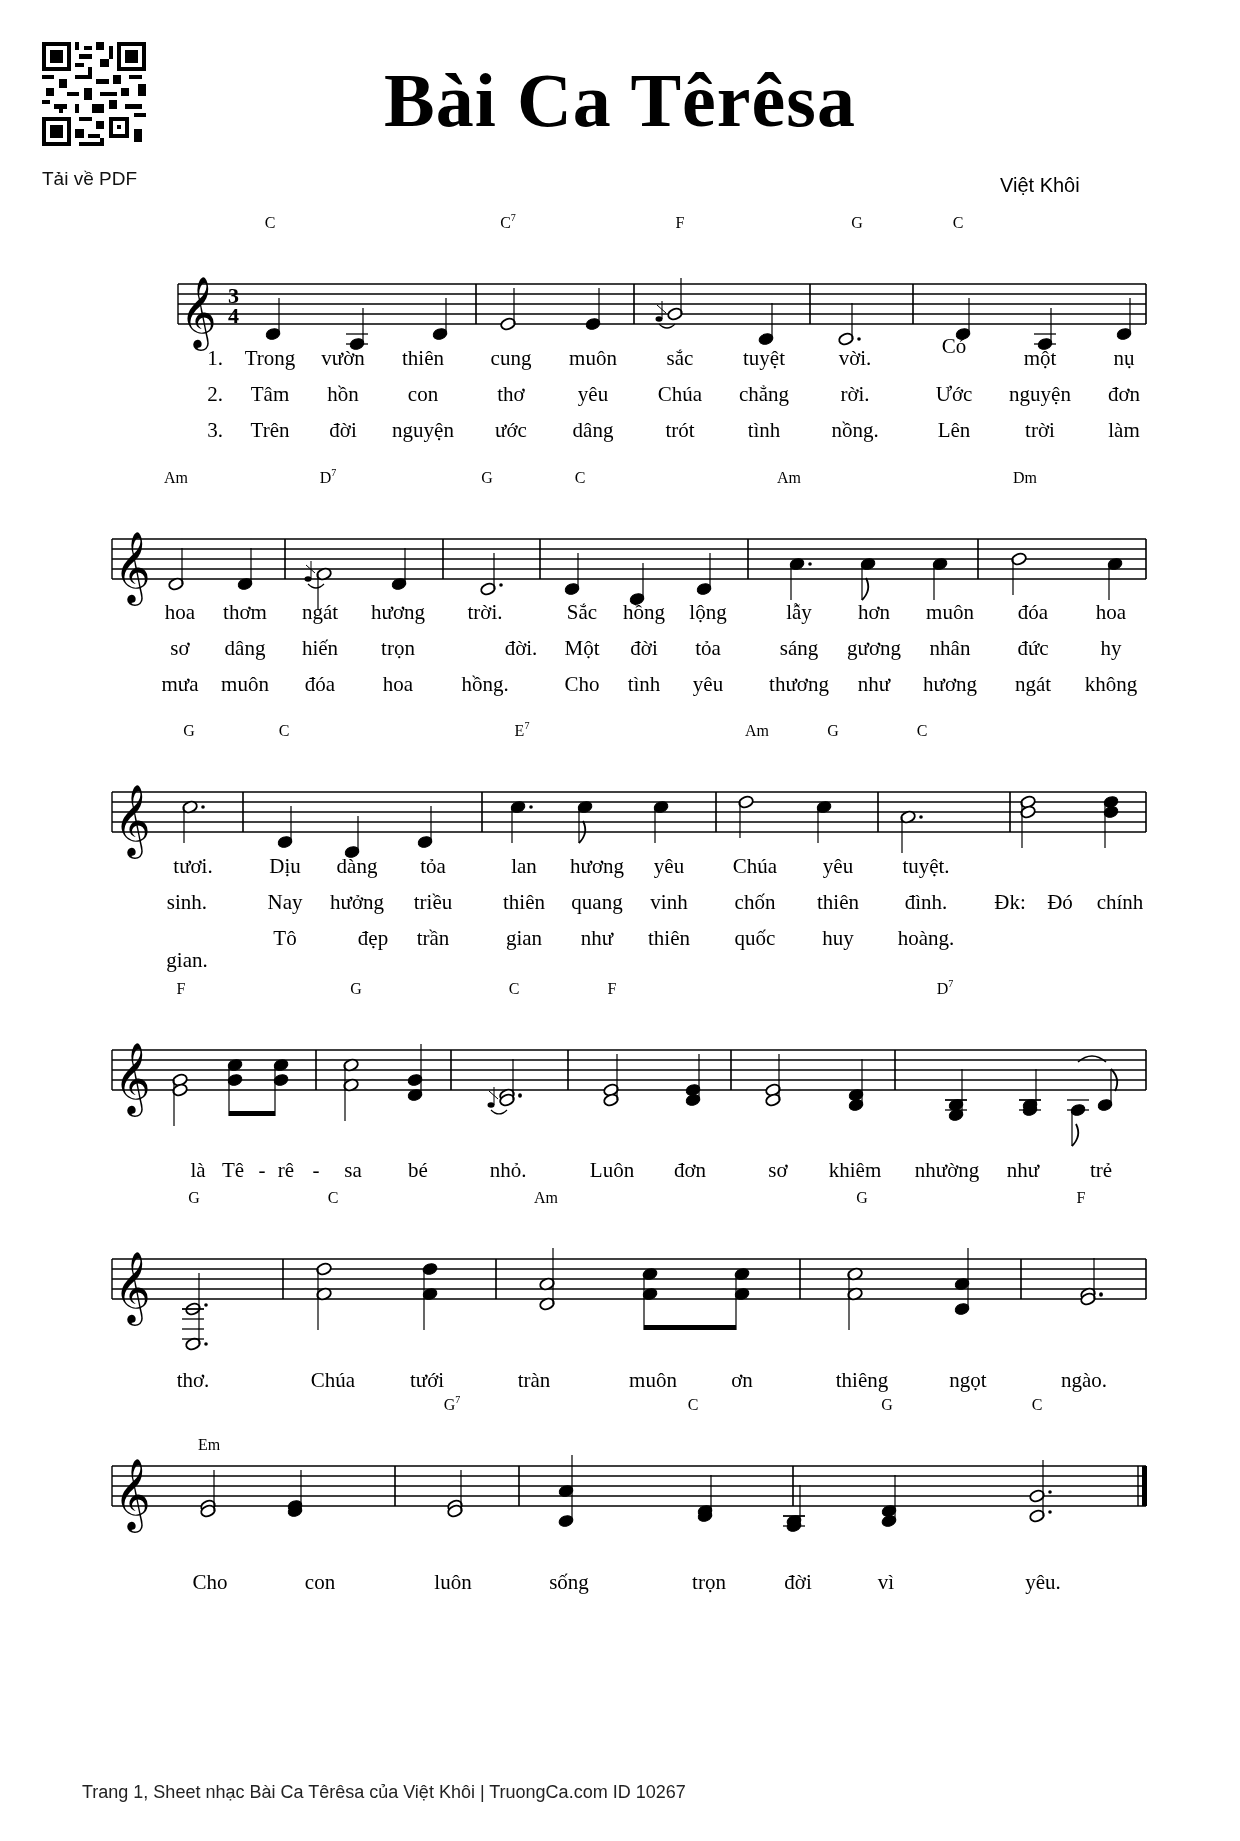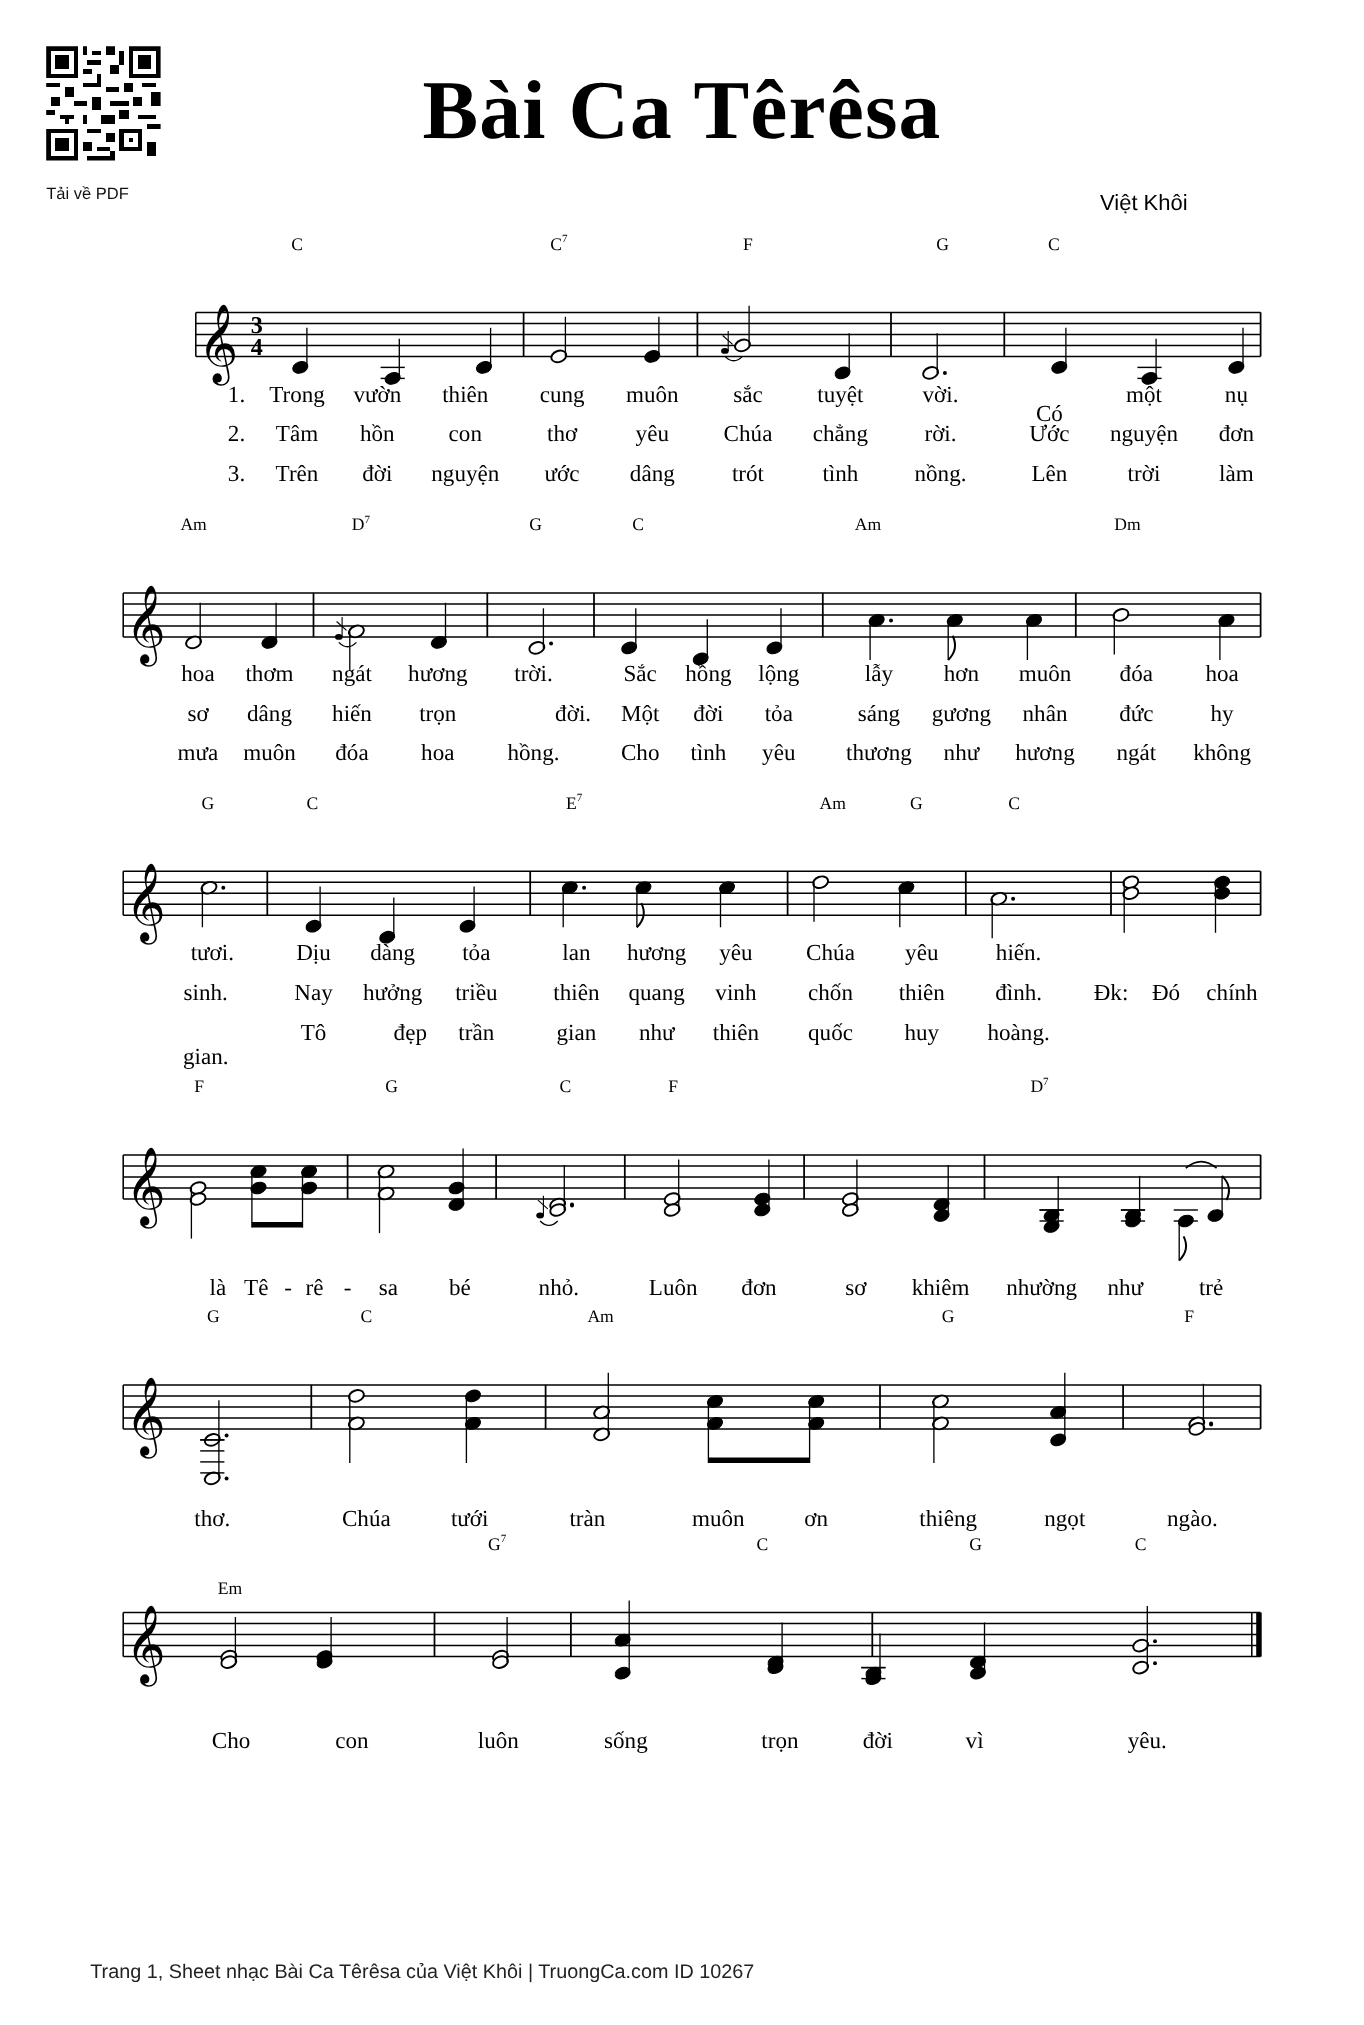--- a/index.html
+++ b/index.html
@@ -1,18 +1,18 @@
 <!DOCTYPE html>
 <html><head>
 <meta charset="utf-8">
 <style>
   html, body { margin:0; padding:0; background:#ffffff; }
   body { width:1240px; height:1841px; position:relative; overflow:hidden; font-family:"Liberation Serif", serif; color:#000; }
   .qr { position:absolute; left:42px; top:42px; width:104px; height:104px; }
-  .qr-label { position:absolute; left:42px; top:168px; font-family:"Liberation Sans", sans-serif; font-size:15px; color:#111; }
+  .qr-label { position:absolute; left:42px; top:168px; font-family:"Liberation Sans", sans-serif; font-size:19px; color:#111; }
   .title { position:absolute; left:0; width:1240px; top:62px; text-align:center; font-family:"Liberation Serif", serif; font-weight:bold; font-size:76px; letter-spacing:1px; line-height:1; }
   .composer { position:absolute; left:1000px; top:174px; font-family:"Liberation Sans", sans-serif; font-size:20px; }
   .chord { position:absolute; font-family:"Liberation Serif", serif; font-size:16px; transform:translateX(-50%); white-space:nowrap; }
   .chord sup { font-size:10px; vertical-align:top; position:relative; top:-2px; }
   .lyr { position:absolute; font-family:"Liberation Serif", serif; font-size:21px; transform:translateX(-50%); white-space:nowrap; }
   .footer { position:absolute; left:82px; top:1782px; font-family:"Liberation Sans", sans-serif; font-size:18px; color:#222; }
 </style>
 </head>
 <body>
 
@@ -150,21 +150,21 @@
     <div class="chord" style="left: 958px; top: 214px;">C</div>
     <div class="lyr" style="left: 215px; top: 346px;">1.</div>
     <div class="lyr" style="left: 270px; top: 346px;">Trong</div>
     <div class="lyr" style="left: 343px; top: 346px;">vườn</div>
     <div class="lyr" style="left: 423px; top: 346px;">thiên</div>
     <div class="lyr" style="left: 511px; top: 346px;">cung</div>
     <div class="lyr" style="left: 593px; top: 346px;">muôn</div>
     <div class="lyr" style="left: 680px; top: 346px;">sắc</div>
     <div class="lyr" style="left: 764px; top: 346px;">tuyệt</div>
     <div class="lyr" style="left: 855px; top: 346px;">vời.</div>
-    <div class="lyr" style="left: 954px; top: 364px;">Có</div>
+    <div class="lyr" style="left: 954px; top: 334px;">Có</div>
     <div class="lyr" style="left: 1040px; top: 346px;">một</div>
     <div class="lyr" style="left: 1124px; top: 346px;">nụ</div>
     <div class="lyr" style="left: 215px; top: 382px;">2.</div>
     <div class="lyr" style="left: 270px; top: 382px;">Tâm</div>
     <div class="lyr" style="left: 343px; top: 382px;">hồn</div>
     <div class="lyr" style="left: 423px; top: 382px;">con</div>
     <div class="lyr" style="left: 511px; top: 382px;">thơ</div>
     <div class="lyr" style="left: 593px; top: 382px;">yêu</div>
     <div class="lyr" style="left: 680px; top: 382px;">Chúa</div>
     <div class="lyr" style="left: 764px; top: 382px;">chẳng</div>
@@ -380,21 +380,21 @@
     <div class="chord" style="left: 922px; top: 722px;">C</div>
     <div class="lyr" style="left: 193px; top: 854px;">tươi.</div>
     <div class="lyr" style="left: 285px; top: 854px;">Dịu</div>
     <div class="lyr" style="left: 357px; top: 854px;">dàng</div>
     <div class="lyr" style="left: 433px; top: 854px;">tỏa</div>
     <div class="lyr" style="left: 524px; top: 854px;">lan</div>
     <div class="lyr" style="left: 597px; top: 854px;">hương</div>
     <div class="lyr" style="left: 669px; top: 854px;">yêu</div>
     <div class="lyr" style="left: 755px; top: 854px;">Chúa</div>
     <div class="lyr" style="left: 838px; top: 854px;">yêu</div>
-    <div class="lyr" style="left: 926px; top: 854px;">hiến.</div>
+    <div class="lyr" style="left: 926px; top: 854px;">tuyệt.</div>
     <div class="lyr" style="left: 187px; top: 890px;">sinh.</div>
     <div class="lyr" style="left: 285px; top: 890px;">Nay</div>
     <div class="lyr" style="left: 357px; top: 890px;">hưởng</div>
     <div class="lyr" style="left: 433px; top: 890px;">triều</div>
     <div class="lyr" style="left: 524px; top: 890px;">thiên</div>
     <div class="lyr" style="left: 597px; top: 890px;">quang</div>
     <div class="lyr" style="left: 669px; top: 890px;">vinh</div>
     <div class="lyr" style="left: 755px; top: 890px;">chốn</div>
     <div class="lyr" style="left: 838px; top: 890px;">thiên</div>
     <div class="lyr" style="left: 926px; top: 890px;">đình.</div>

